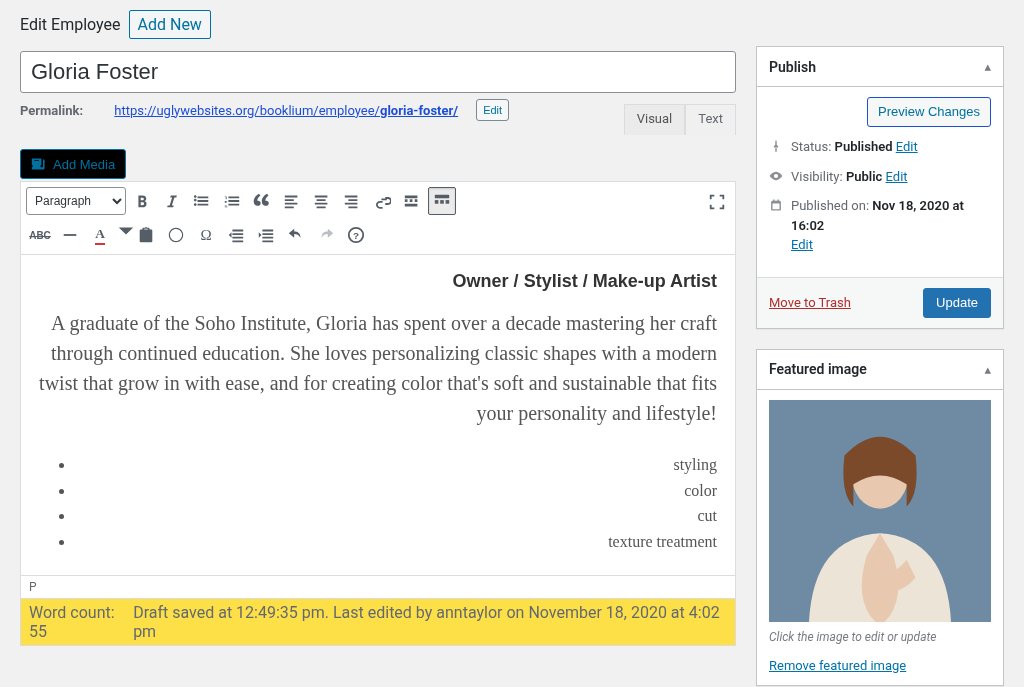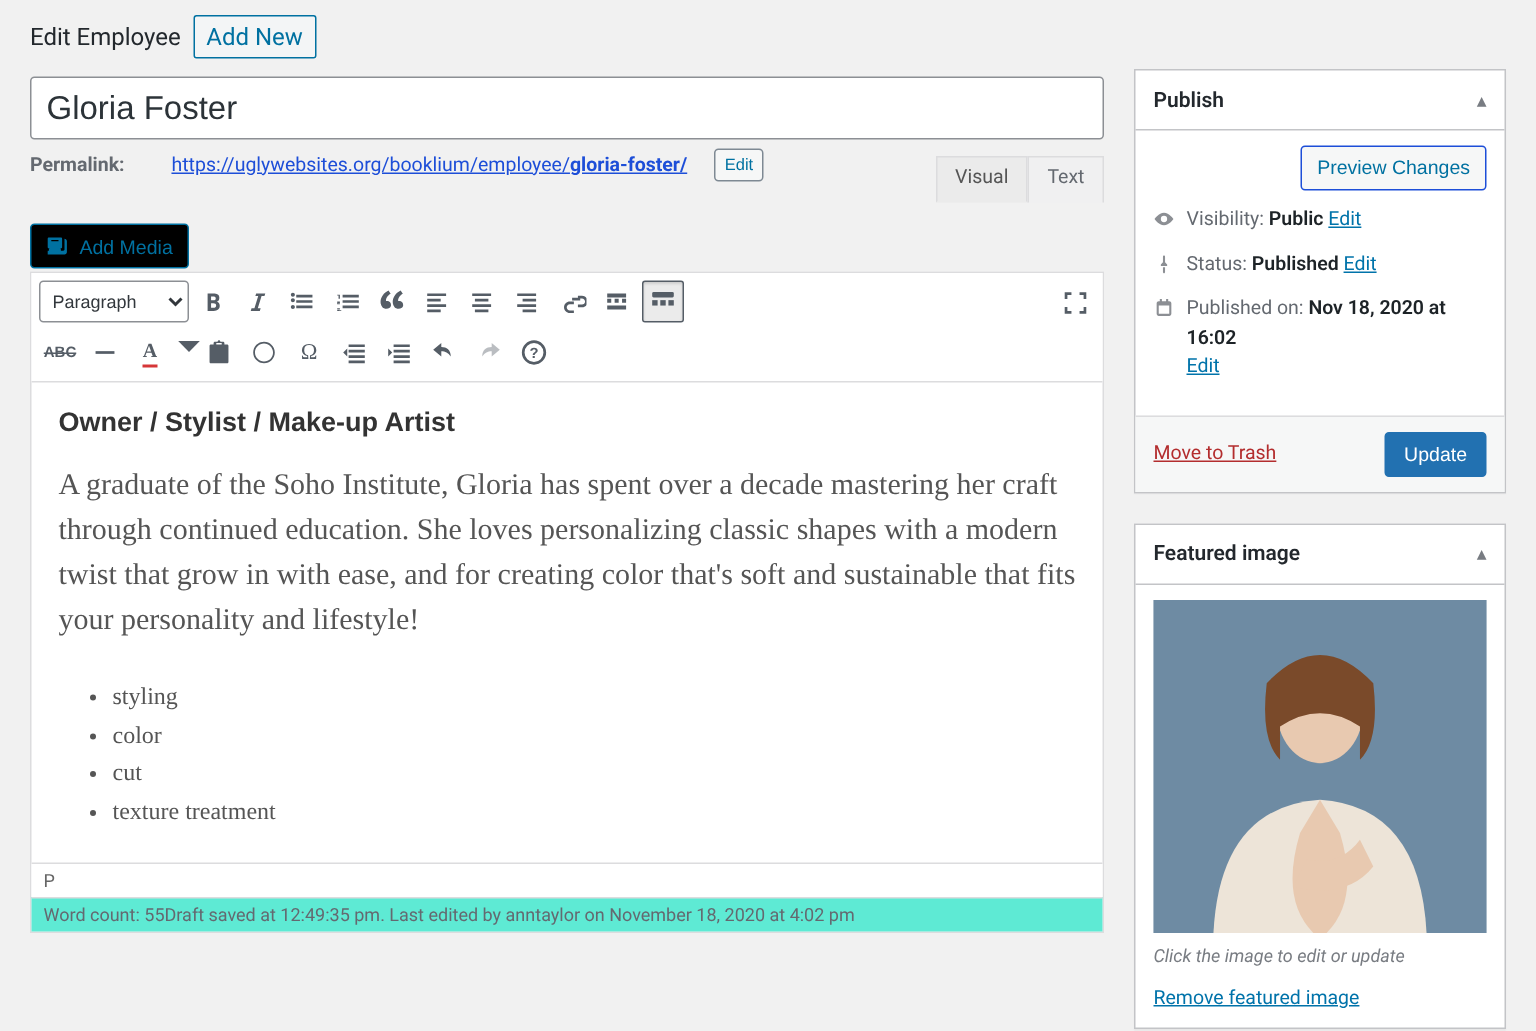--- a/index.html
+++ b/index.html
@@ -21,26 +21,26 @@
 .editor-tabs { position: absolute; top: -31px; right: 0; display: flex; }
 .editor-tab { padding: 6px 12px; border: 1px solid #dcdcde; border-bottom: none; background: #f0f0f1; color: #646970; font-size: 13px; cursor: pointer; height: 31px; }
 .editor-tab.active { background: #ebebeb; color: #555; border-bottom: 1px solid #ebebeb; margin-bottom: -1px; }
 .toolbar { background: #fff; border-bottom: 1px solid #dcdcde; padding: 3px; display: flex; flex-wrap: wrap; align-items: center; gap: 2px; position: relative; }
 .toolbar-row { display: flex; align-items: center; gap: 2px; width: 100%; padding: 2px; }
 .fmt-select { height: 28px; border: 1px solid #8c8f94; border-radius: 3px; font-size: 12px; padding: 0 4px; background: #fff; color: #32373c; min-width: 100px; }
 .tb-btn { width: 28px; height: 28px; display: inline-flex; align-items: center; justify-content: center; border: 1px solid transparent; border-radius: 2px; cursor: pointer; color: #555d66; background: transparent; }
 .tb-btn.active { background: #ebebeb; border-color: #555d66; box-shadow: inset 0 1px 2px rgba(0,0,0,0.15); }
 .tb-btn svg { width: 18px; height: 18px; }
 .tb-fullscreen { position: absolute; right: 4px; top: 6px; }
-.editor-content { padding: 16px 18px 18px; min-height: 320px; font-family: Georgia, serif; color: #555; }
+.editor-content { padding: 16px 18px 18px; min-height: 320px; font-family: Georgia, serif; color: #555; text-align: right; }
 .editor-content h3 { font-family: -apple-system, BlinkMacSystemFont, "Segoe UI", sans-serif; font-size: 18px; font-weight: 600; color: #333; margin-bottom: 16px; }
 .editor-content p { font-size: 20px; line-height: 1.5; margin-bottom: 24px; }
 .editor-content ul { list-style: disc; padding-left: 36px; font-size: 16px; line-height: 1.6; }
 .status-path { border-top: 1px solid #dcdcde; padding: 4px 8px; font-size: 12px; color: #666; background: #fff; }
-.status-footer { border-top: 1px solid #dcdcde; padding: 4px 8px; font-size: 12px; color: #646970; display: flex; justify-content: flex-start; background: #5eead4; }
+.status-footer { border-top: 1px solid #dcdcde; padding: 4px 8px; font-size: 16px; color: #646970; display: flex; justify-content: flex-start; background: #fde047; }
 
 .postbox { background: #fff; border: 1px solid #c3c4c7; box-shadow: 0 1px 1px rgba(0,0,0,0.04); margin-bottom: 20px; }
 .postbox-header { display: flex; align-items: center; justify-content: space-between; border-bottom: 1px solid #c3c4c7; padding: 0 12px; height: 40px; }
 .postbox-header h2 { font-size: 14px; font-weight: 600; }
 .toggle-indicator { cursor: pointer; color: #787c82; }
 .postbox-inside { padding: 10px 12px 12px; font-size: 13px; }
 .publish-actions-top { text-align: right; margin-bottom: 10px; }
 .btn-secondary { display: inline-block; padding: 0 10px; height: 30px; line-height: 28px; border: 1px solid #1d4ed8; border-radius: 3px; background: #f6f7f7; color: #0071a1; font-size: 13px; cursor: pointer; }
 .misc-row { display: flex; align-items: flex-start; gap: 8px; margin-bottom: 10px; color: #646970; }
 .misc-row svg { width: 14px; height: 14px; flex-shrink: 0; margin-top: 2px; fill: #8c8f94; }
@@ -236,29 +236,29 @@
       <div class="postbox-header">
         <h2>Publish</h2>
         <span class="toggle-indicator">▴</span>
       </div>
       <div class="postbox-inside">
         <div class="publish-actions-top">
           <button class="btn-secondary">Preview Changes</button>
         </div>
         <div class="misc-row">
           <svg viewBox="0 0 20 20">
+              <path d="M10 2c-.55 0-1 .45-1 1v5.38l-2 2V12h6v-1.62l-2-2V3c0-.55-.45-1-1-1zm-1 11v5l1 1 1-1v-5H9z"></path>
+            </svg>
+          <span class="misc-text"><span>Status: </span><span class="strong">Published</span> <a>Edit</a></span>
+        </div>
+        <div class="misc-row">
+          <svg viewBox="0 0 20 20">
               <path d="M10 4C5 4 1 10 1 10s4 6 9 6 9-6 9-6-4-6-9-6zm0 9a3 3 0 110-6 3 3 0 010 6z"></path>
             </svg>
           <span class="misc-text"><span>Visibility: </span><span class="strong">Public</span> <a>Edit</a></span>
-        </div>
-        <div class="misc-row">
-          <svg viewBox="0 0 20 20">
-              <path d="M10 2c-.55 0-1 .45-1 1v5.38l-2 2V12h6v-1.62l-2-2V3c0-.55-.45-1-1-1zm-1 11v5l1 1 1-1v-5H9z"></path>
-            </svg>
-          <span class="misc-text"><span>Status: </span><span class="strong">Published</span> <a>Edit</a></span>
         </div>
         <div class="misc-row">
           <svg viewBox="0 0 20 20">
               <path d="M15 4h-1V2h-2v2H8V2H6v2H5c-1.1 0-2 .9-2 2v10c0 1.1.9 2 2 2h10c1.1 0 2-.9 2-2V6c0-1.1-.9-2-2-2zm0 12H5V8h10v8z"></path>
             </svg>
           <span class="misc-text"><span>Published on: </span><span class="strong">Nov 18, 2020 at 16:02</span><br><a>Edit</a></span>
         </div>
       </div>
       <div class="publish-footer">
         <a class="trash-link">Move to Trash</a>

